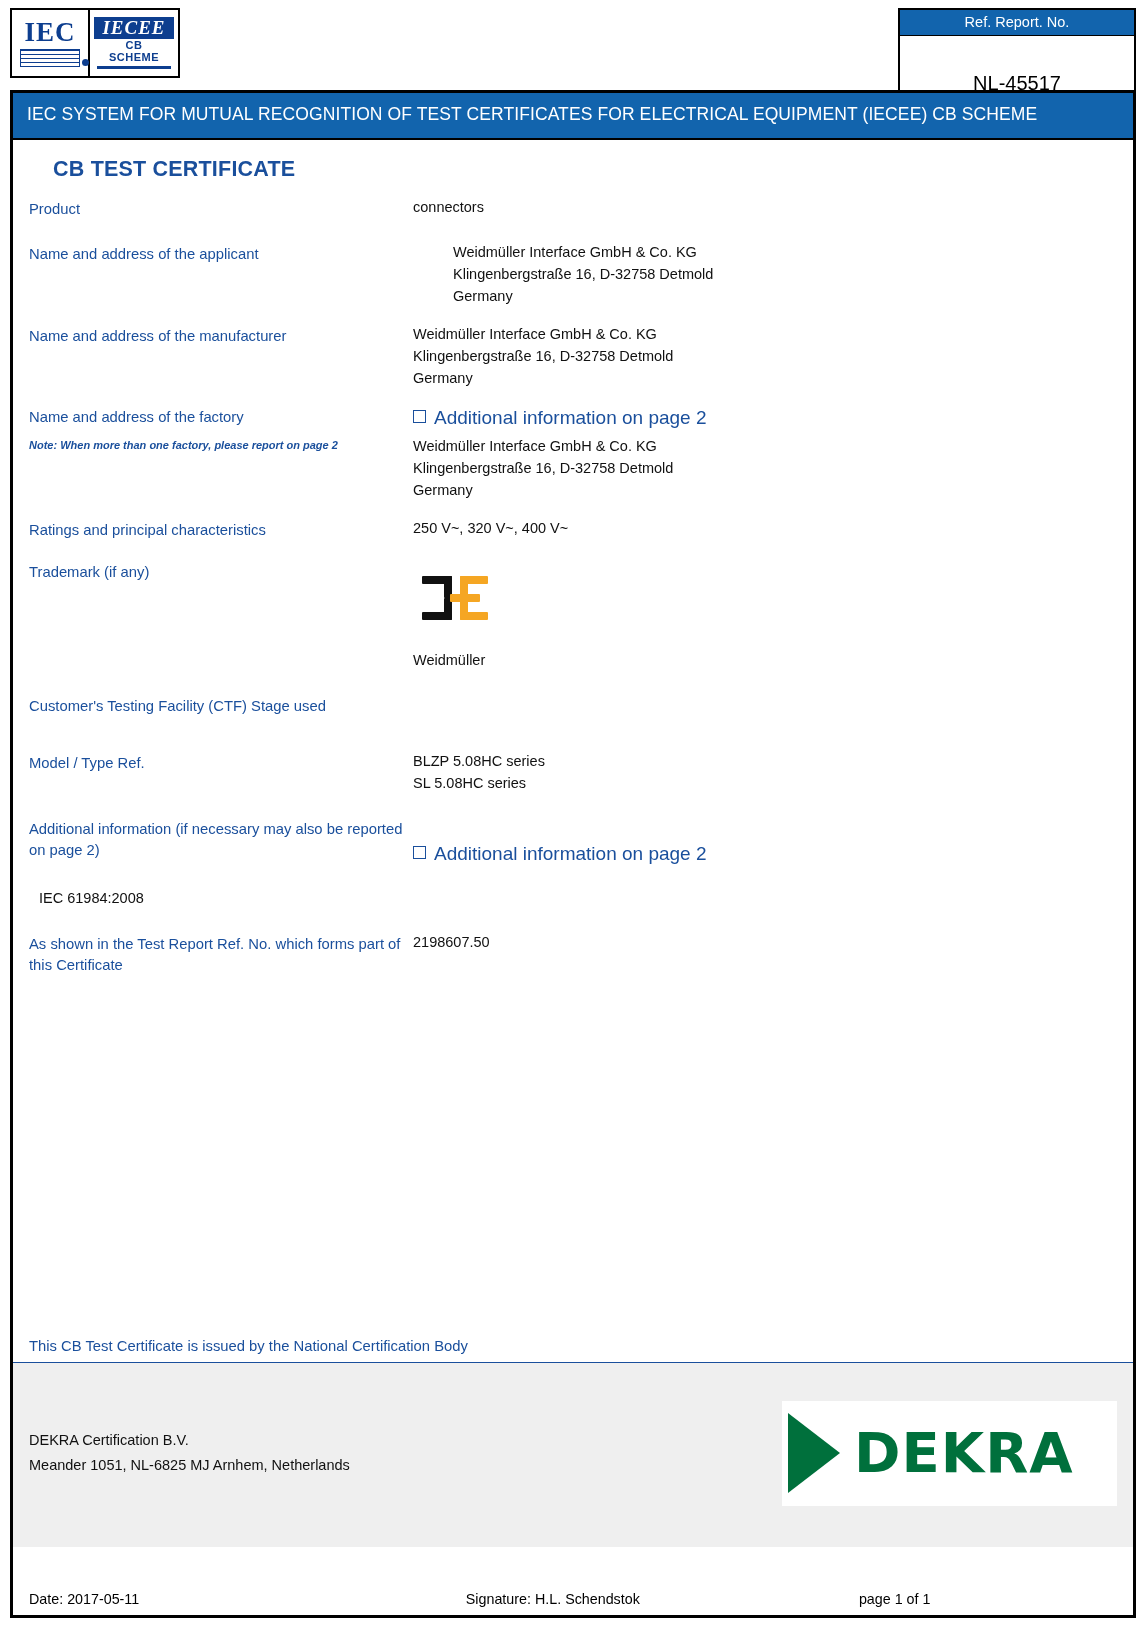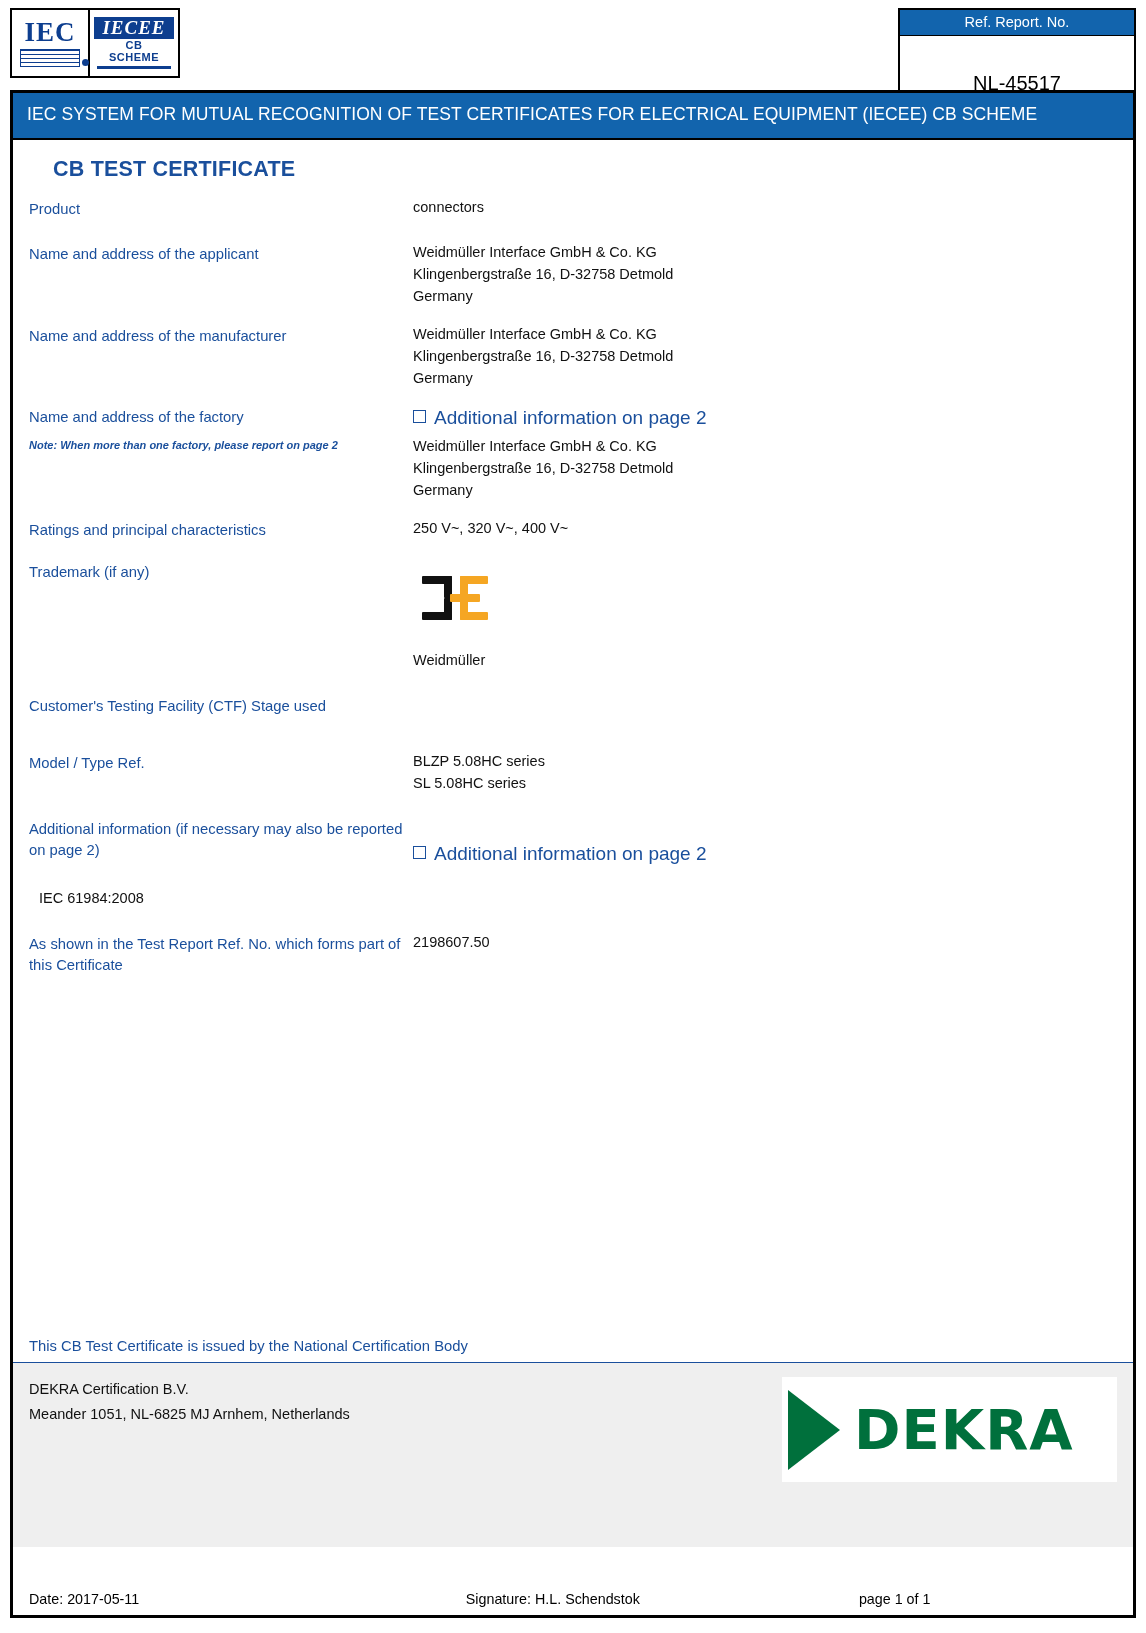--- a/index.html
+++ b/index.html
@@ -235,21 +235,21 @@
   .hr-thin {
     border-top: 1px solid #1a4f9c;
     margin: 0;
   }
   .footer-block {
     background: #efefef;
     padding: 14px 16px 18px 16px;
     min-height: 152px;
     display: flex;
     justify-content: space-between;
-    align-items: flex-start;
+    align-items: center;
   }
   .nb-name {
     font-size: 14.5px;
     line-height: 1.7;
     color: #111;
   }
   .dekra {
     width: 335px;
     height: 105px;
     background: #fff;
@@ -325,21 +325,21 @@
     <div class="grid">
       <div class="shade" style="top:0; height:758px;"></div>
 
       <div class="grid-inner">
 
         <div class="row" style="margin-top:2px;">
           <div class="label">Product</div>
           <div class="value">connectors</div>
         </div>
 
-        <div class="row" style="margin-top:20px;">
+        <div class="row" style="margin-top:20px;gap:40px;">
           <div class="label">Name and address of the applicant</div>
           <div class="value" style="white-space:pre-line;">Weidmüller Interface GmbH &amp; Co. KG
 Klingenbergstraße 16, D-32758 Detmold
 Germany</div>
         </div>
 
         <div class="row" style="margin-top:16px;">
           <div class="label">Name and address of the manufacturer</div>
           <div class="value" style="white-space:pre-line;">Weidmüller Interface GmbH &amp; Co. KG
 Klingenbergstraße 16, D-32758 Detmold

